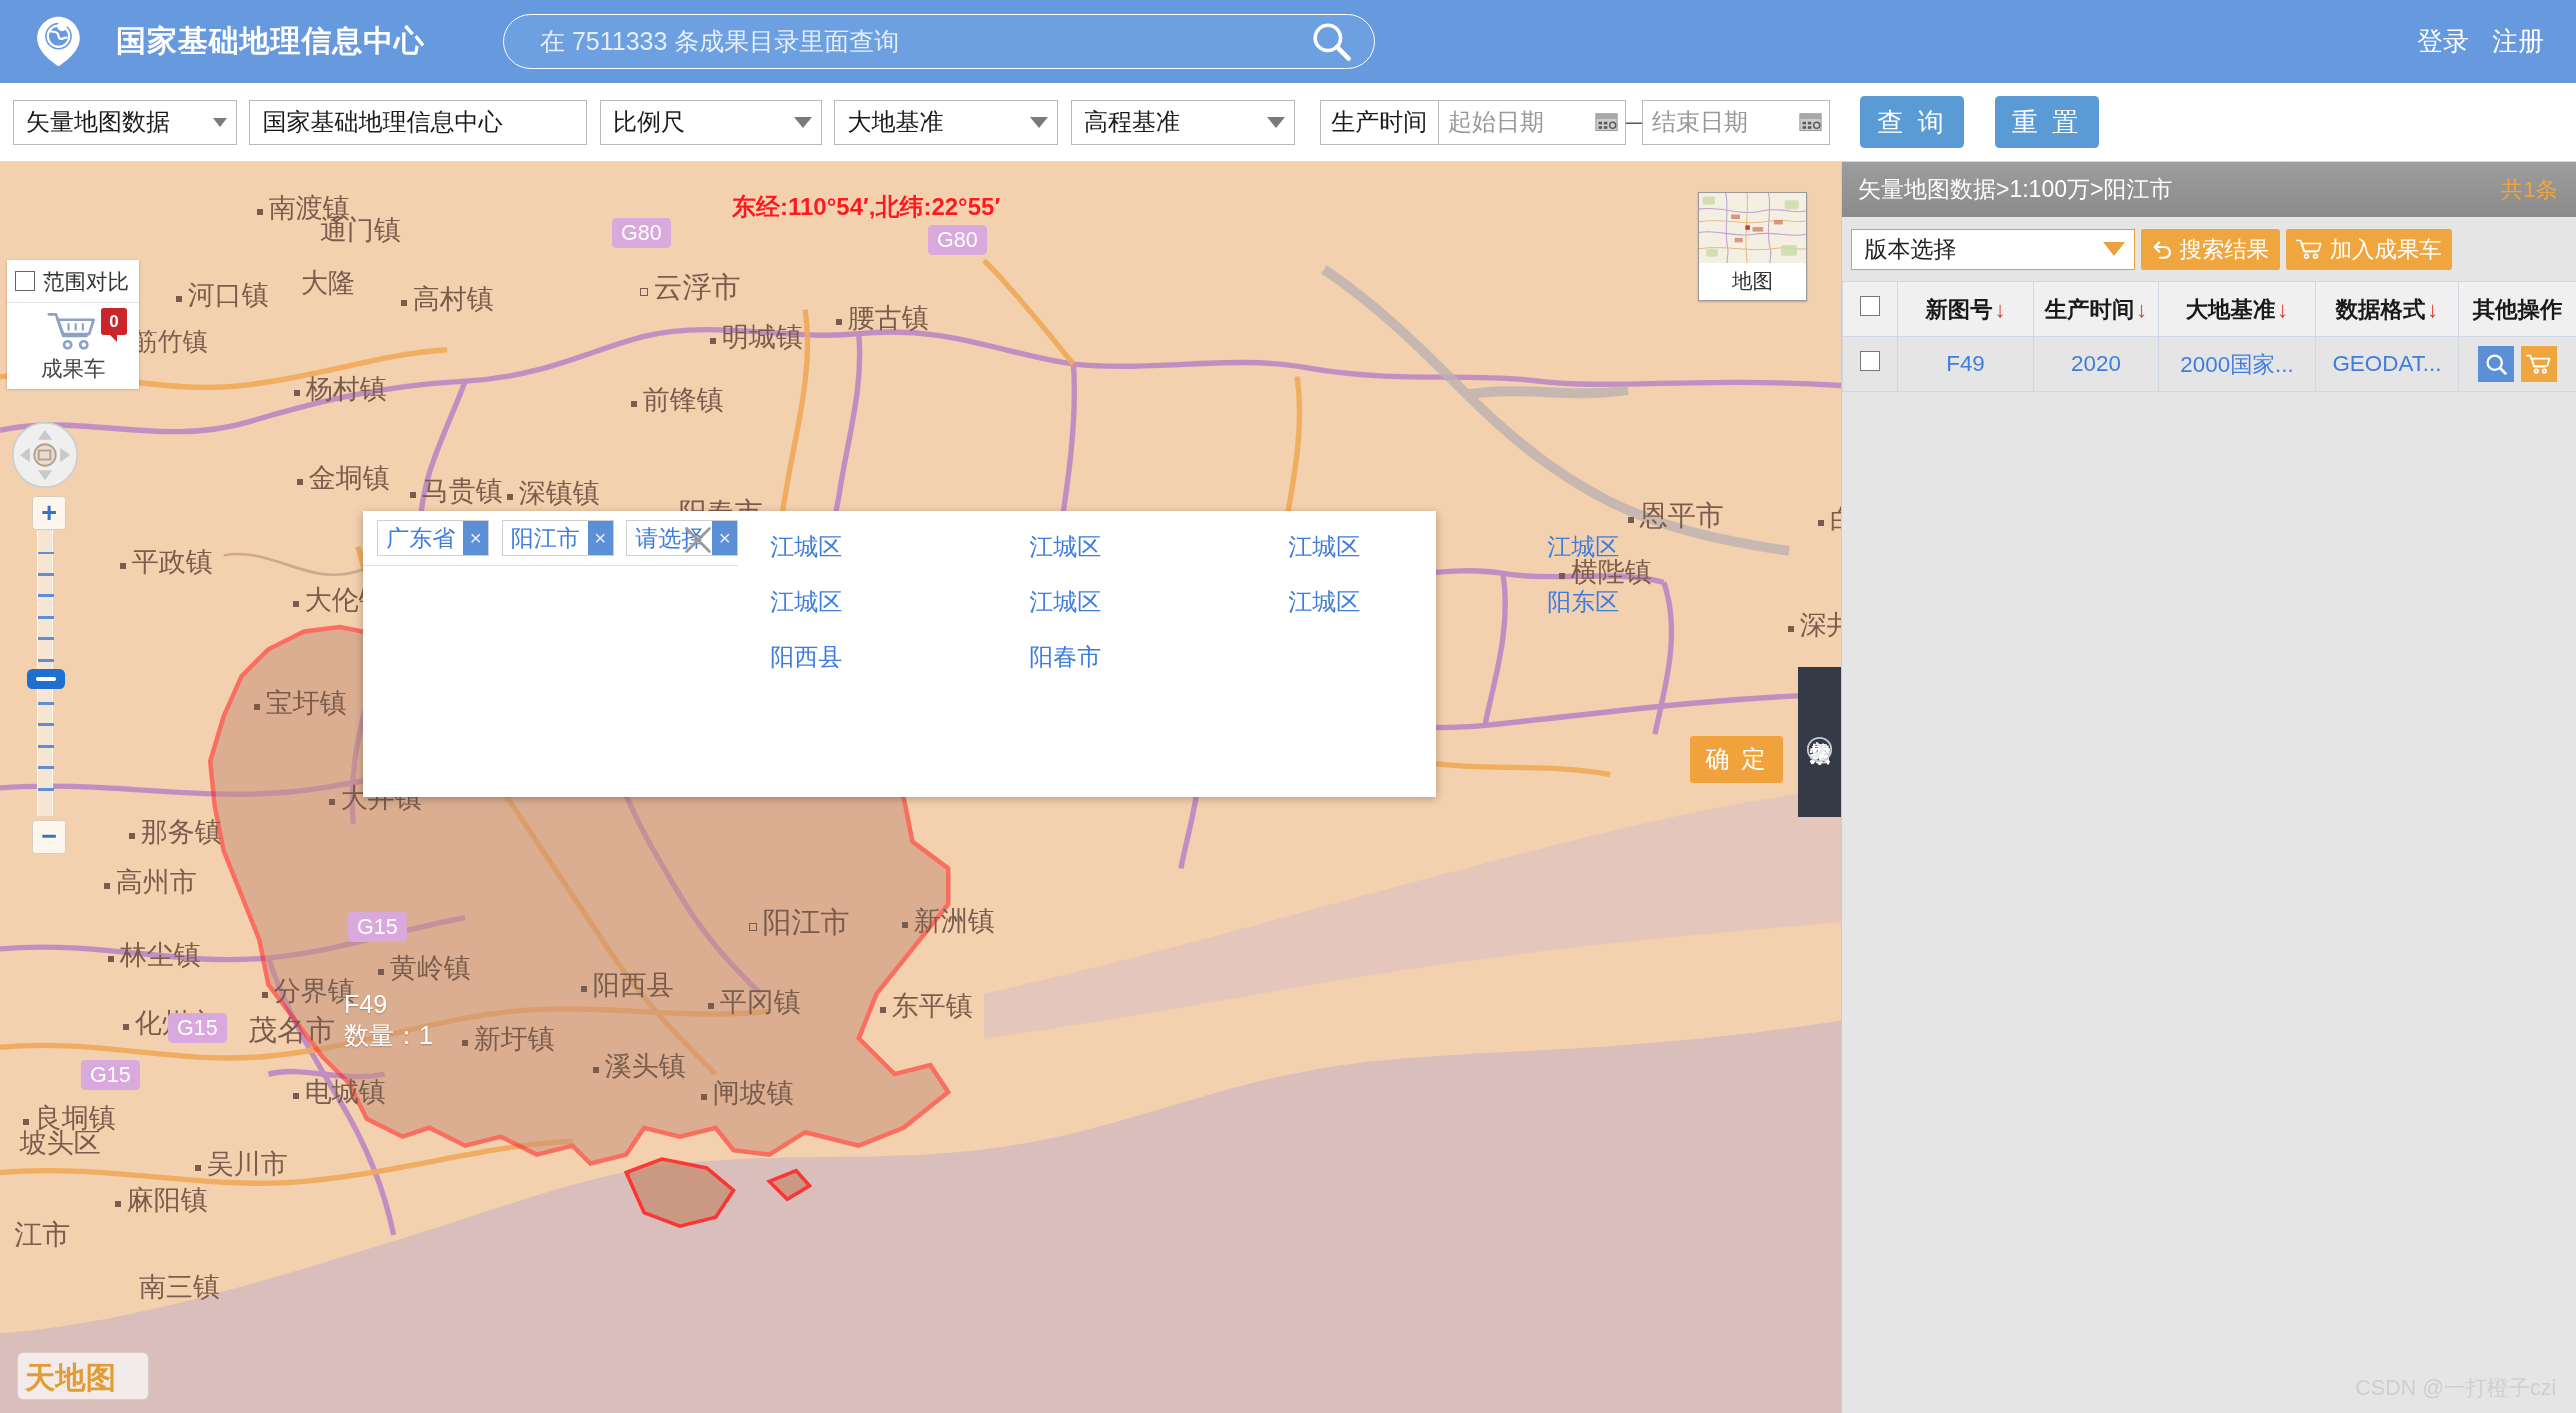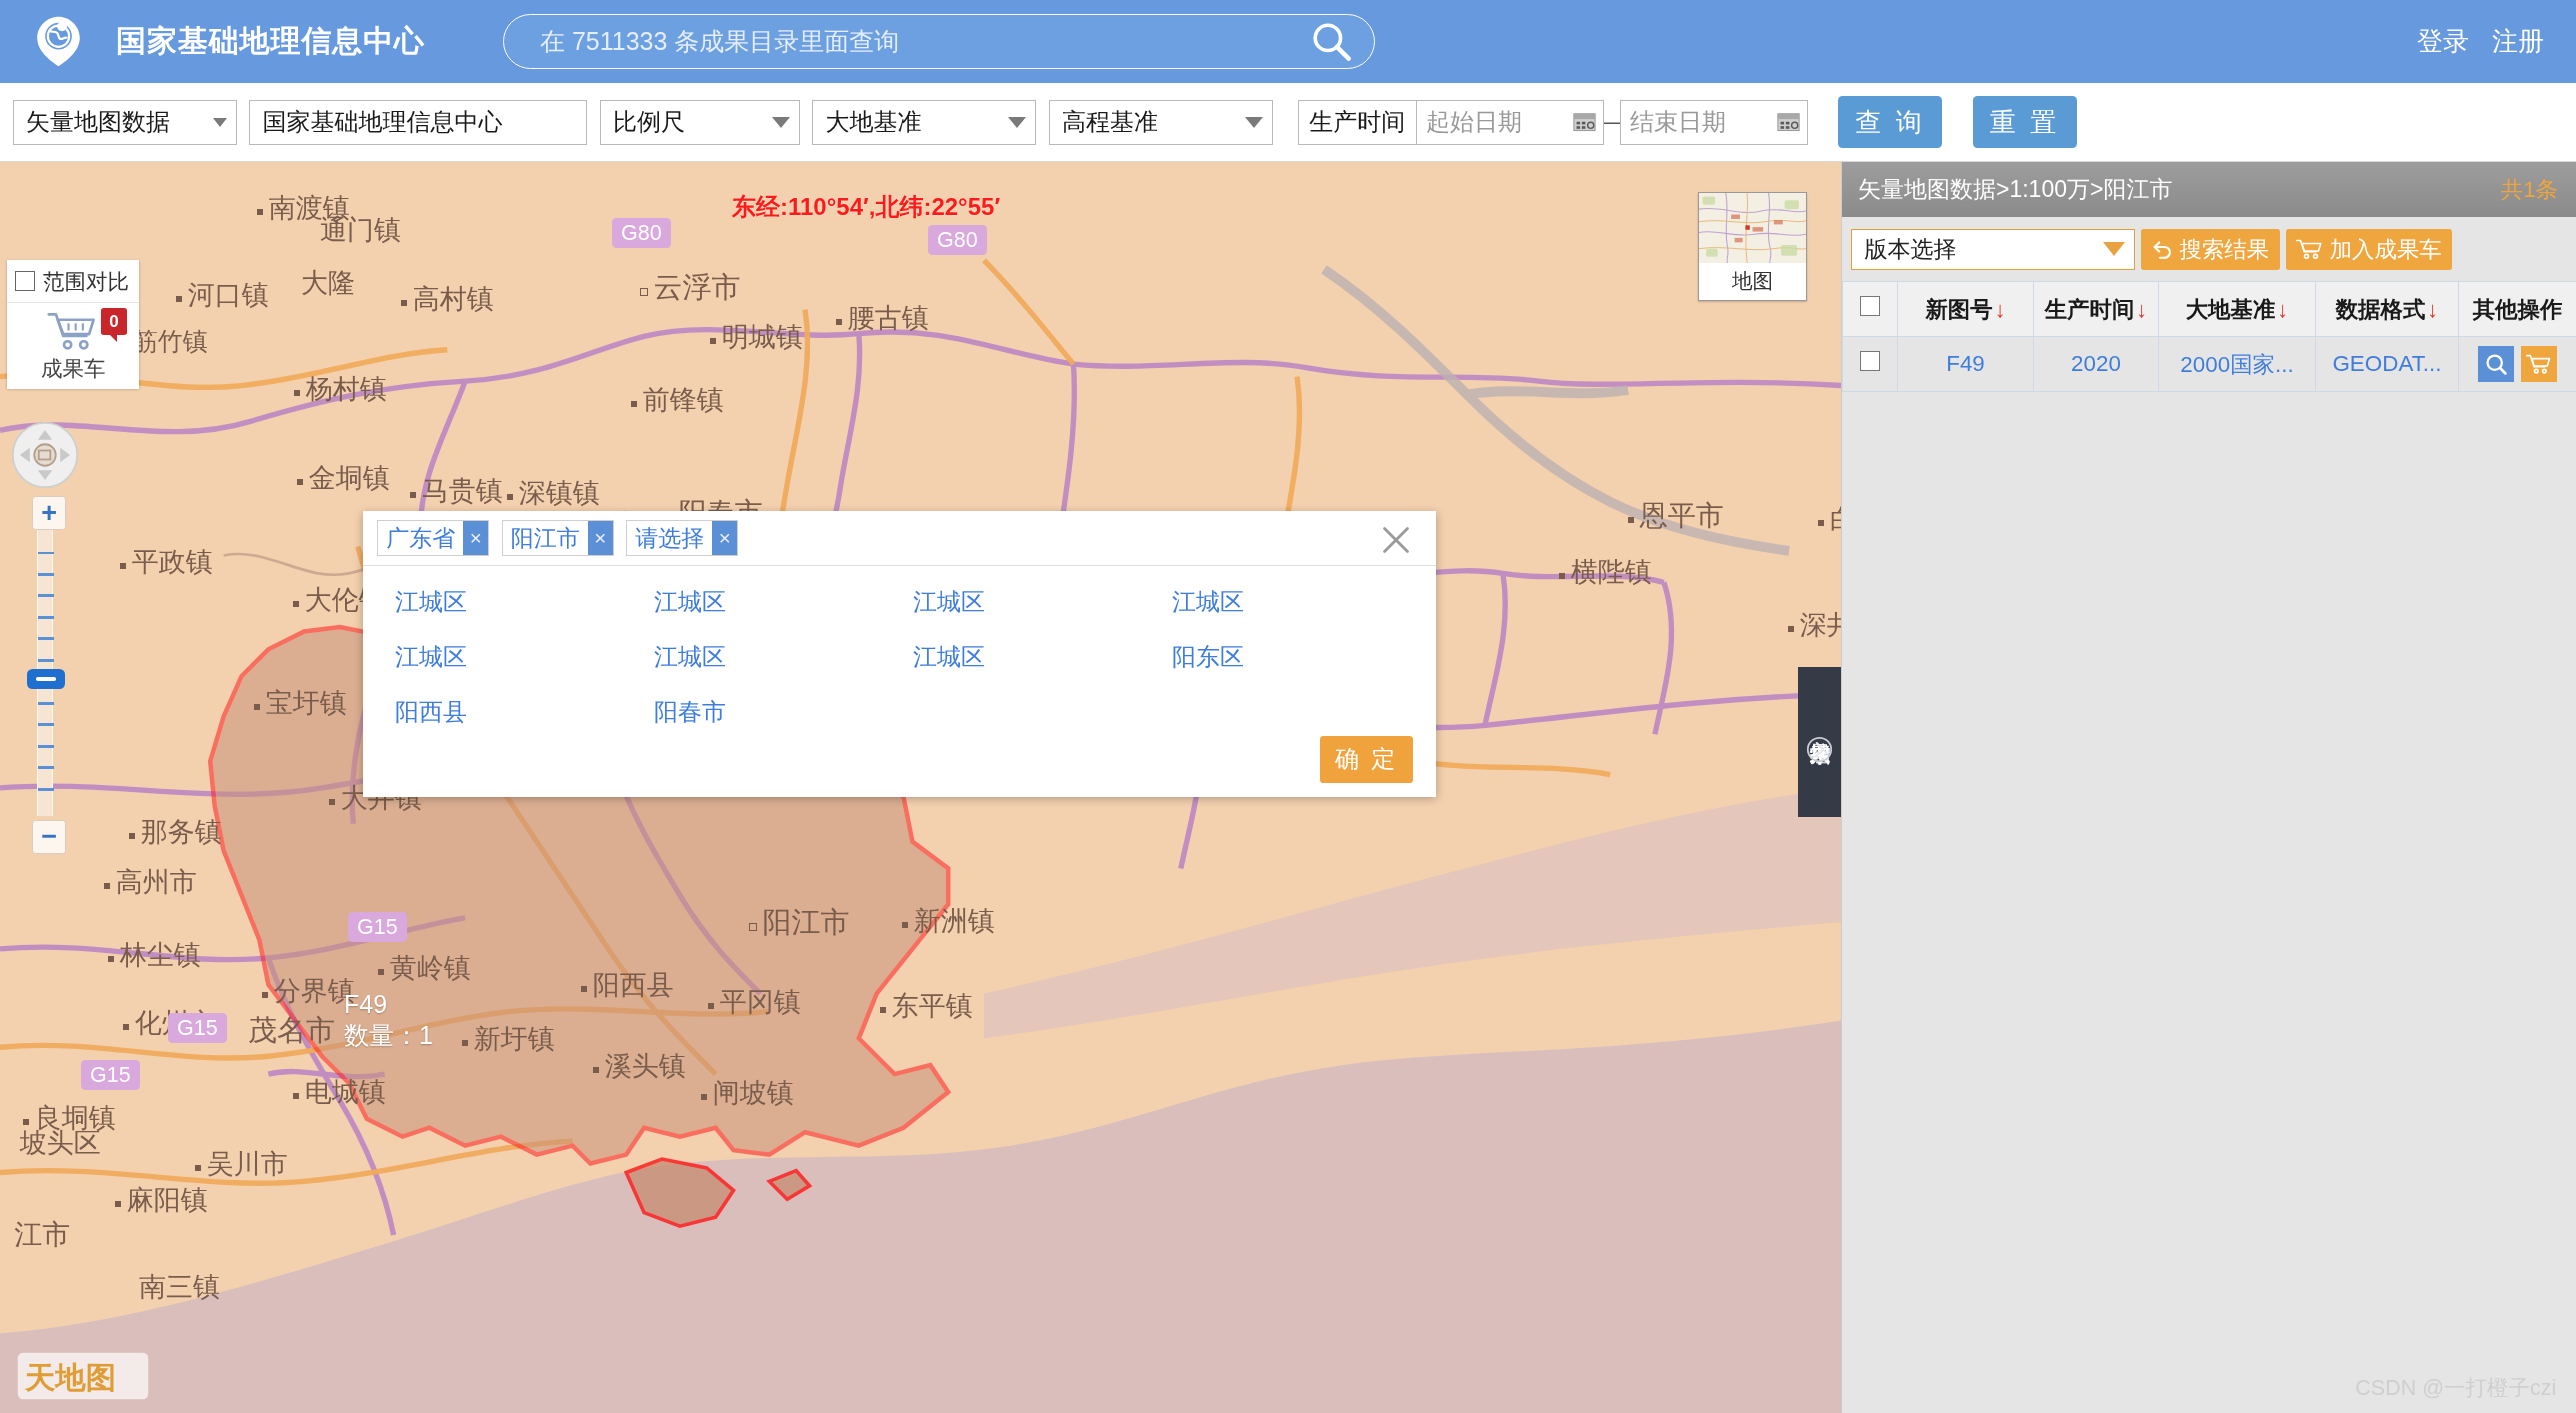--- a/index.html
+++ b/index.html
@@ -69,21 +69,21 @@
   .fsel .cap { }
   .caret {
     width:0;height:0;border-left:9.8px solid transparent;border-right:9.8px solid transparent;
     border-top:11.6px solid #7a7a7a; margin-left:10.7px; flex:none;
   }
   .caret.small {
     border-left-width:7.2px;border-right-width:7.2px;border-top-width:9px;margin-left:3.6px;
   }
   #f-type { width:224px; }
   #f-org  { width:338px; justify-content:flex-start; }
-  #f-scale{ width:200px; }
+  #f-scale{ width:222px; }
   #f-geo  { width:224px; }
   #f-elev { width:224px; }
 
   #date-group { display:flex; align-items:center; height:45px; margin-left:12.5px; }
   #date-label {
     height:45px; border:0.9px solid #b9b9b9; border-right:none; background:#fff;
     display:flex;align-items:center; padding:0 10.7px; font-size:24px; color:#1a1a1a; white-space:nowrap;
   }
   .date-field {
     height:45px; border:0.9px solid #b9b9b9; background:#fff;
@@ -193,21 +193,21 @@
     position:absolute; left:344px; top:827px; z-index:12; color:#fff; font-size:25px;
     line-height:1.25; text-align:left; text-shadow:0 0.9px 1.8px rgba(0,0,0,.25);
   }
   
   #tdt-wm { position:absolute; left:16px; bottom:7.2px; z-index:12; opacity:.92; }
 
   
   #modal {
     position:absolute; left:363px; top:349px; width:1073px; height:286px;
     background:#fff; z-index:40; box-shadow:0 1.8px 9px rgba(0,0,0,.28);
-    display:flex; flex-direction:column;
+    display:flex; flex-direction:row;
   }
   #modal-head {
     height:55px; border-bottom:0.9px solid #dedede; display:flex; align-items:center;
     padding-left:14.3px; gap:12.5px; position:relative;
   }
   .chip {
     height:36px; display:flex; align-items:stretch; border:0.9px solid #cfcfcf; background:#fff;
   }
   .chip .txt { padding:0 8px; display:flex;align-items:center; font-size:23px; color:#3f7ddd; white-space:nowrap;}
   .chip .x {

